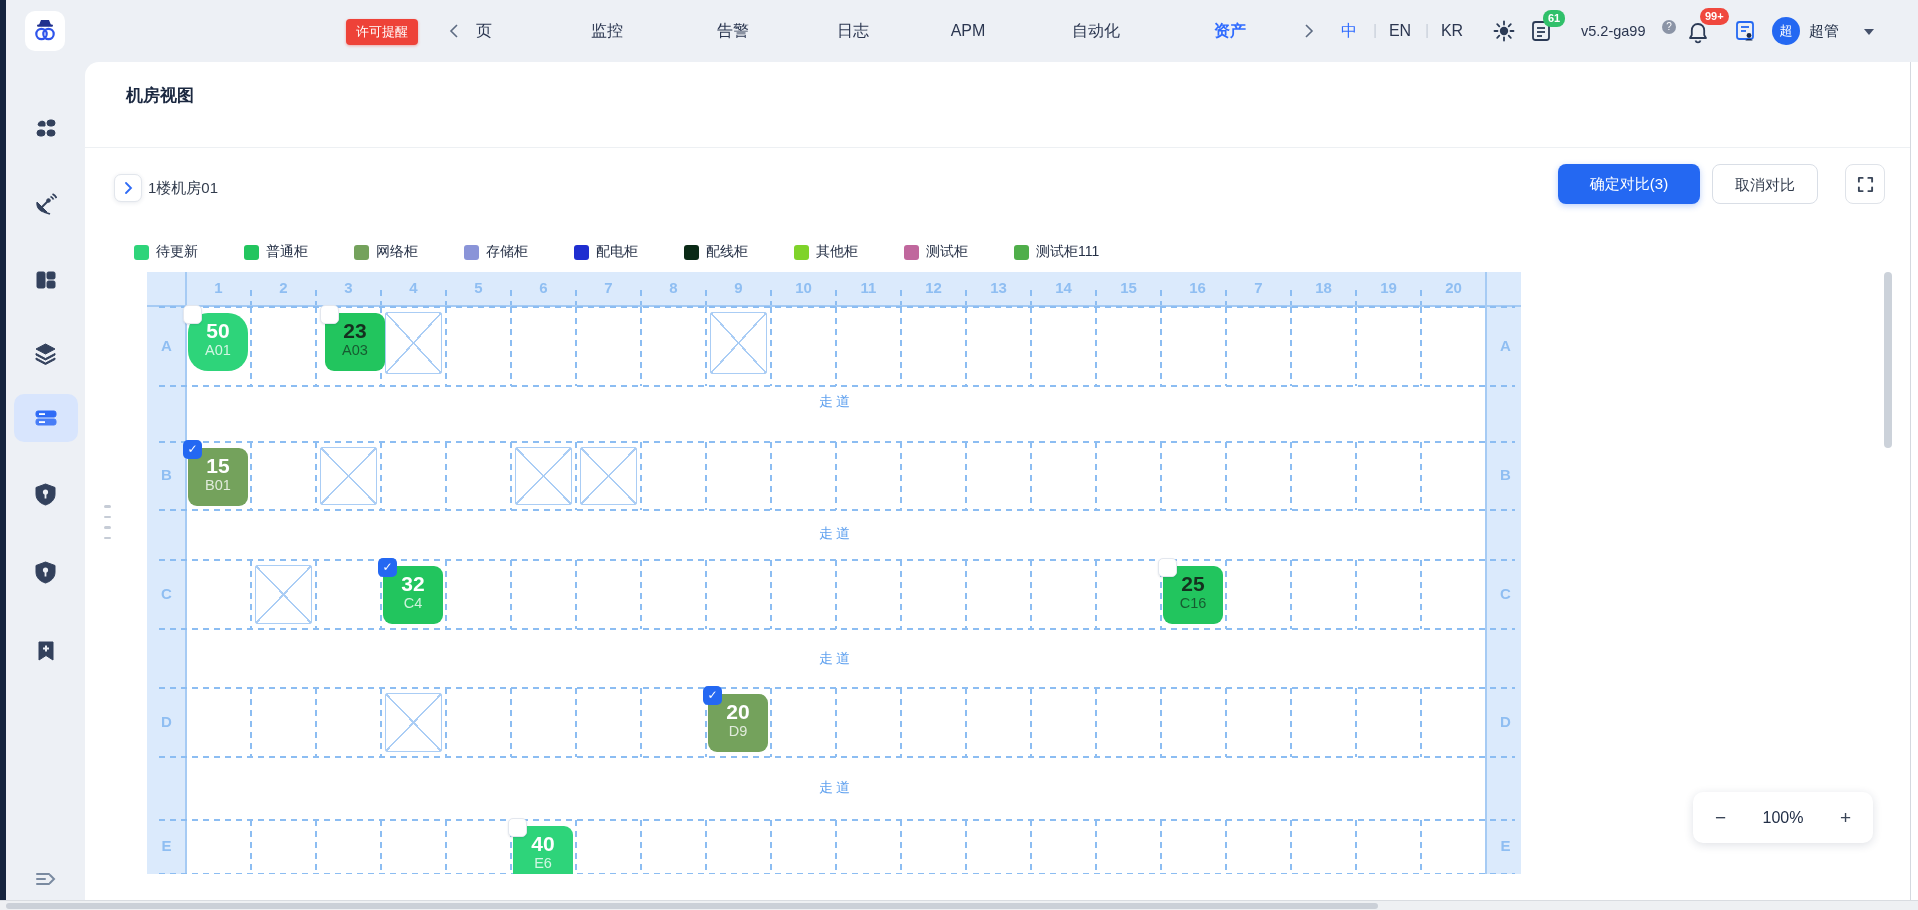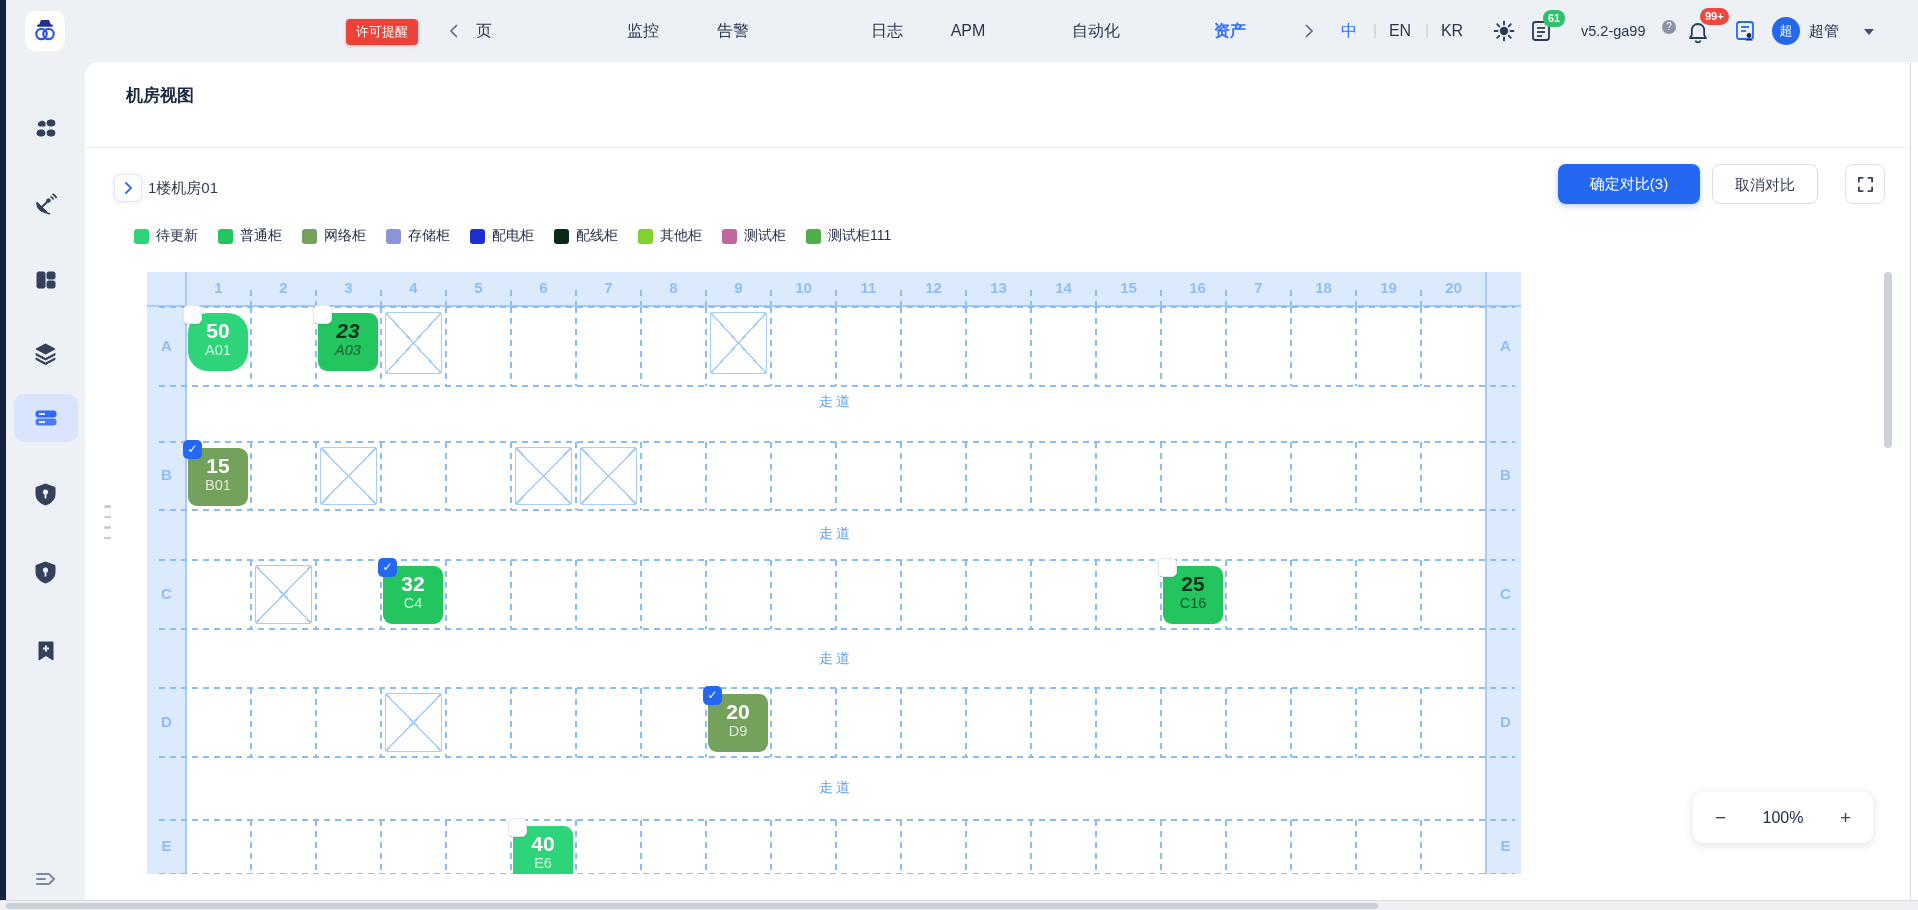--- a/index.html
+++ b/index.html
@@ -45,21 +45,21 @@
   .title-divider { position:absolute; left:0; top:85px; right:7px; height:1px; background:#edf0f3; }
 
   .expander-btn { position:absolute; left:29px; top:112px; width:28px; height:28px; background:#fff; border:1px solid #e2e6ec; border-radius:7px; box-shadow:0 1px 4px rgba(30,50,90,.10); color:#2f6bf6; display:flex; align-items:center; justify-content:center; cursor:pointer; }
   .room-name { position:absolute; left:63px; top:112px; height:28px; line-height:28px; font-size:15px; color:#323c4d; }
 
   .btn { position:absolute; top:102px; height:40px; border-radius:8px; font-size:15px; text-align:center; line-height:40px; cursor:pointer; white-space:nowrap; }
   .btn-primary { left:1473px; width:142px; background:#2468f2; color:#fff; box-shadow:0 2px 6px rgba(36,104,242,.3); }
   .btn-plain { left:1627px; width:106px; background:#fff; color:#323c4d; border:1px solid #d9dee6; }
   .btn-icon { position:absolute; left:1760px; top:102px; width:40px; height:40px; background:#fff; border:1px solid #dfe3e9; border-radius:8px; display:flex; align-items:center; justify-content:center; cursor:pointer; }
 
-  .legend { position:absolute; left:49px; top:164px; height:20px; display:flex; gap:20px; align-items:center;justify-content:center; }
+  .legend { position:absolute; left:49px; top:180px; height:20px; display:flex; gap:46px; align-items:center;justify-content:center; }
   .legend-item { display:flex; align-items:center; gap:7px; white-space:nowrap; }
   .legend-swatch { width:15px; height:15px; border-radius:3px; }
   .legend-label { font-size:14px; color:#253046; }
 
   
   .grid-wrap { position:absolute; left:62px; top:210px; width:1374px; height:602px; overflow:hidden; }
   .band { position:absolute; background:#dbeafc; }
   .ruler-num { position:absolute; top:0; height:34px; line-height:32px; width:65px; text-align:center; font-size:15px; font-weight:600; color:#8fbef2; }
   .row-letter { position:absolute; width:39px; text-align:center; font-size:15px; font-weight:600; color:#8fbef2; }
   .solid-v { position:absolute; width:2px; background:#a6cbf4; }
@@ -112,23 +112,23 @@
     </div>
     <div class="license-badge">许可提醒</div>
 
     <div class="nav-chevron" style="left:437px">
       <svg width="12" height="14" viewBox="0 0 12 14">
           <polyline points="9,1 3,7 9,13" fill="none" stroke="#5d6b82" stroke-width="1.6"></polyline>
         </svg>
     </div>
     <div id="nav-container">
         <div class="nav-item" style="left: 478px;">页</div>
-        <div class="nav-item" style="left: 637px;">监控</div>
+        <div class="nav-item" style="left: 601px;">监控</div>
         <div class="nav-item" style="left: 727px;">告警</div>
-        <div class="nav-item" style="left: 881px; text-align: right;">日志</div>
+        <div class="nav-item" style="left: 847px; text-align: right;">日志</div>
         <div class="nav-item" style="left: 962px;">APM</div>
         <div class="nav-item" style="left: 1090px;">自动化</div>
         <div class="nav-item active" style="left: 1224px; font-weight: bold;">资产</div>
       </div>
     <div class="nav-chevron" style="left:1292px">
       <svg width="12" height="14" viewBox="0 0 12 14">
           <polyline points="3,1 9,7 3,13" fill="none" stroke="#5d6b82" stroke-width="1.6"></polyline>
         </svg>
     </div>
 
@@ -494,21 +494,21 @@
         <div class="x-slot" style="left: 173px; top: 175px; width: 57px; height: 58px;"></div>
         <div class="x-slot" style="left: 368px; top: 175px; width: 57px; height: 58px;"></div>
         <div class="x-slot" style="left: 433px; top: 175px; width: 57px; height: 58px;"></div>
         <div class="x-slot" style="left: 108px; top: 293px; width: 57px; height: 59px;"></div>
         <div class="x-slot" style="left: 238px; top: 421px; width: 57px; height: 59px;"></div>
         <div class="rack light" style="left: 41px; top: 41px; background: rgb(46, 212, 122); border-radius: 20px;">
           <div class="num">50</div>
           <div class="sub">A01</div>
           <div class="checkbox unchecked"></div>
         </div>
-        <div class="rack dark" style="left: 171px; top: 41px; background: rgb(34, 197, 94); font-style: italic;">
+        <div class="rack dark" style="left: 178px; top: 41px; background: rgb(34, 197, 94);">
           <div class="num">23</div>
           <div class="sub">A03</div>
           <div class="checkbox unchecked"></div>
         </div>
         <div class="rack light" style="left: 41px; top: 176px; background: rgb(116, 162, 92);">
           <div class="num">15</div>
           <div class="sub">B01</div>
           <div class="checkbox checked">✓</div>
         </div>
         <div class="rack light" style="left: 236px; top: 294px; background: rgb(34, 197, 94);">

